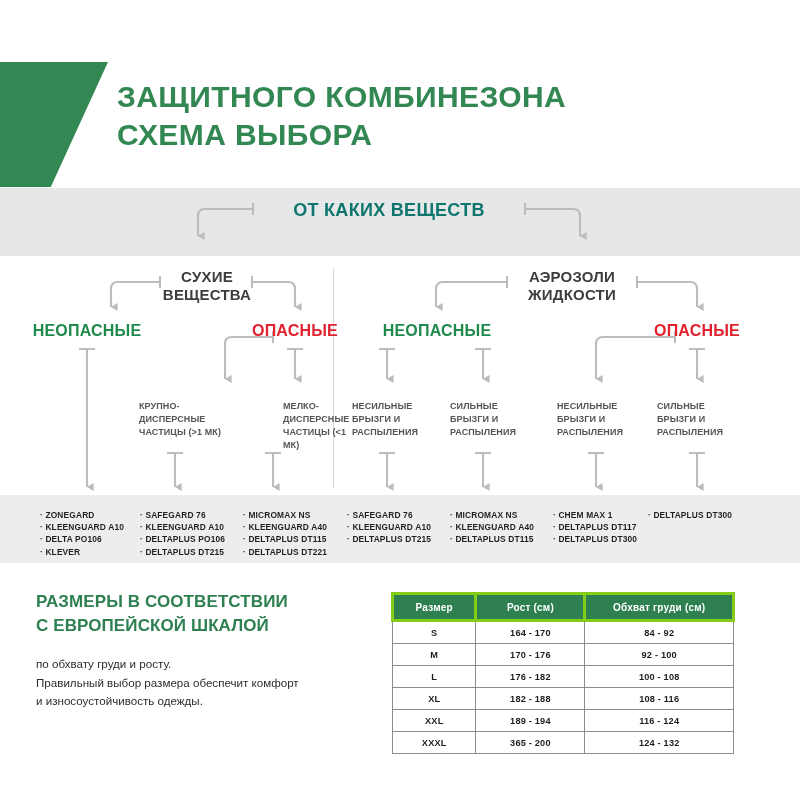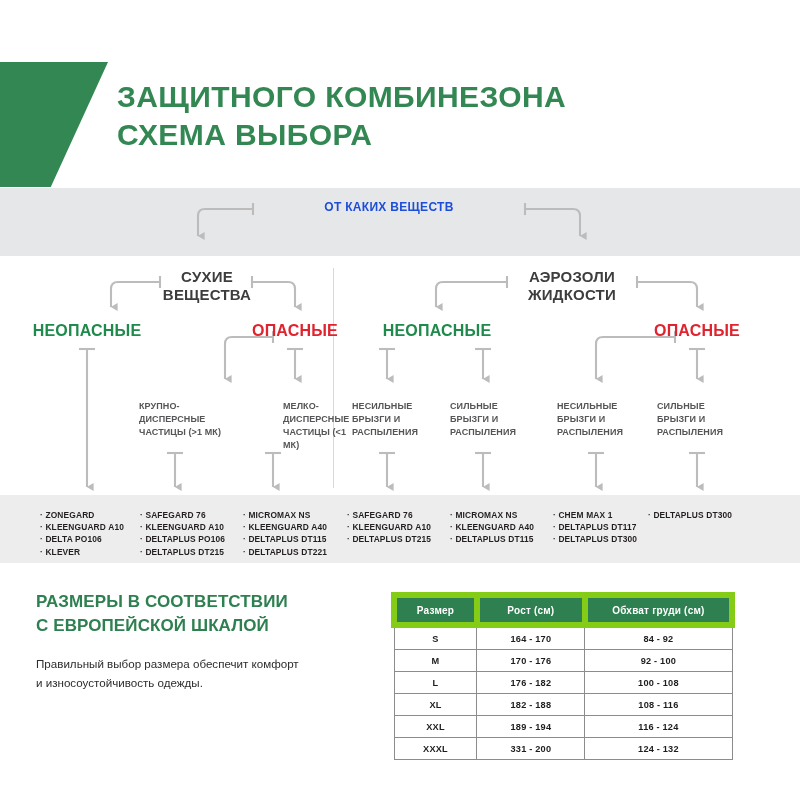--- a/index.html
+++ b/index.html
@@ -61,23 +61,23 @@
 
   
   .node {
     position: absolute;
     font-weight: bold;
     text-align: center;
     line-height: 1.18;
     color: #3a3a3a;
   }
   .q-node {
-    font-size: 12px;
+    font-size: 18px;
     letter-spacing: 0.3px;
-    color: #1d4ed8;
+    color: #0f766e;
   }
   .cat-node {
     font-size: 15px;
     letter-spacing: 0.2px;
     color: #3d3d3d;
   }
   .safe-node {
     font-size: 16px;
     letter-spacing: 0.2px;
     color: #1f8a4c;
@@ -169,21 +169,21 @@
     font-size: 9.2px;
     font-weight: bold;
     color: #1d1d1d;
   }
   .size-table th {
     background: #2e8050;
     color: #ffffff;
     font-size: 10px;
     font-weight: bold;
     height: 22px;
-    border: 6px solid #84cc16;
+    border: 3px solid #84cc16;
     text-align: center;
     letter-spacing: 0.2px;
   }
   .size-table td {
     height: 19px;
     border: 1px solid #8c8c8c;
     text-align: center;
     background: #ffffff;
     letter-spacing: 0.2px;
   }
@@ -357,20 +357,21 @@
   </div>
   <div class="prod-col" style="left:648px;">
     <span class="item">DELTAPLUS DT300</span>
   </div>
 
   <div class="sizes-title">
     <span class="ln">РАЗМЕРЫ В СООТВЕТСТВИИ</span>
     <span class="ln">С ЕВРОПЕЙСКОЙ ШКАЛОЙ</span>
   </div>
   <div class="sizes-para">
+    <span class="ln">по обхвату груди и росту.</span>
     <span class="ln">Правильный выбор размера обеспечит комфорт</span>
     <span class="ln">и износоустойчивость одежды.</span>
   </div>
 
   <table class="size-table">
     <colgroup>
         <col class="c1">
         <col class="c2">
         <col class="c3">
       </colgroup>
@@ -402,19 +403,19 @@
         <td>182 - 188</td>
         <td>108 - 116</td>
       </tr>
       <tr>
         <td>XXL</td>
         <td>189 - 194</td>
         <td>116 - 124</td>
       </tr>
       <tr>
         <td>XXXL</td>
-        <td>331 - 200</td>
+        <td>365 - 200</td>
         <td>124 - 132</td>
       </tr>
     </tbody>
   </table>
 
 </div>
 
 </body></html>

